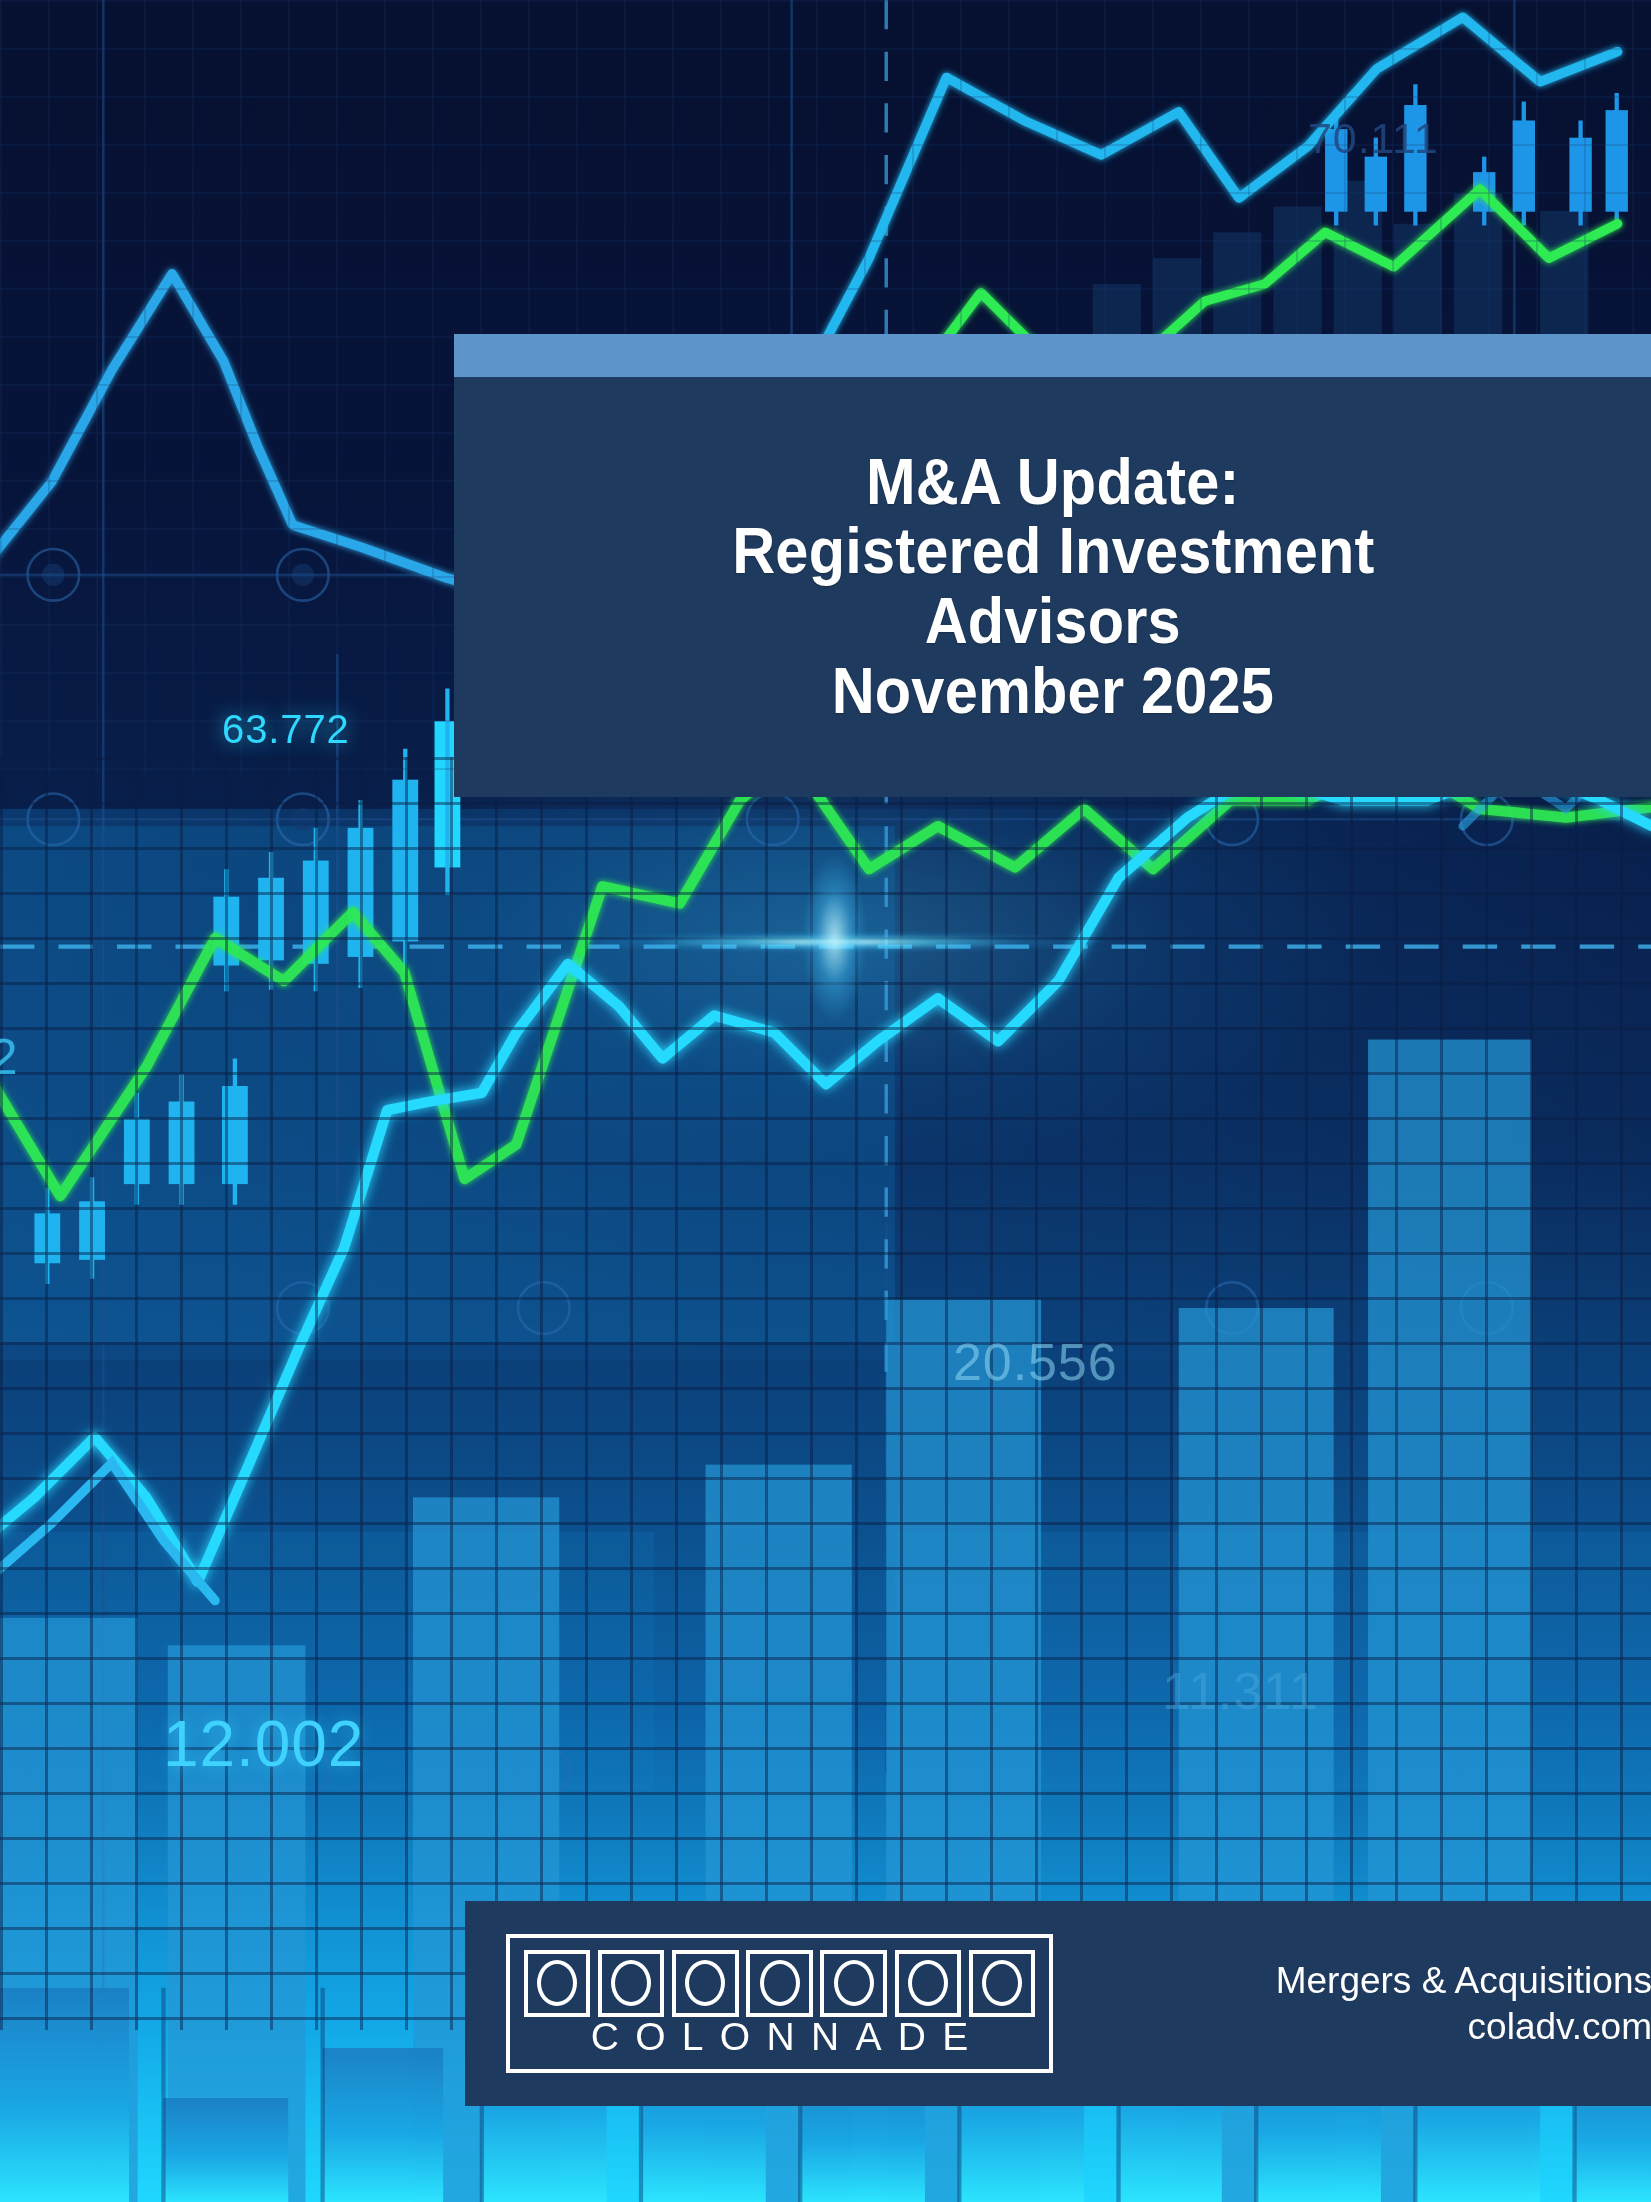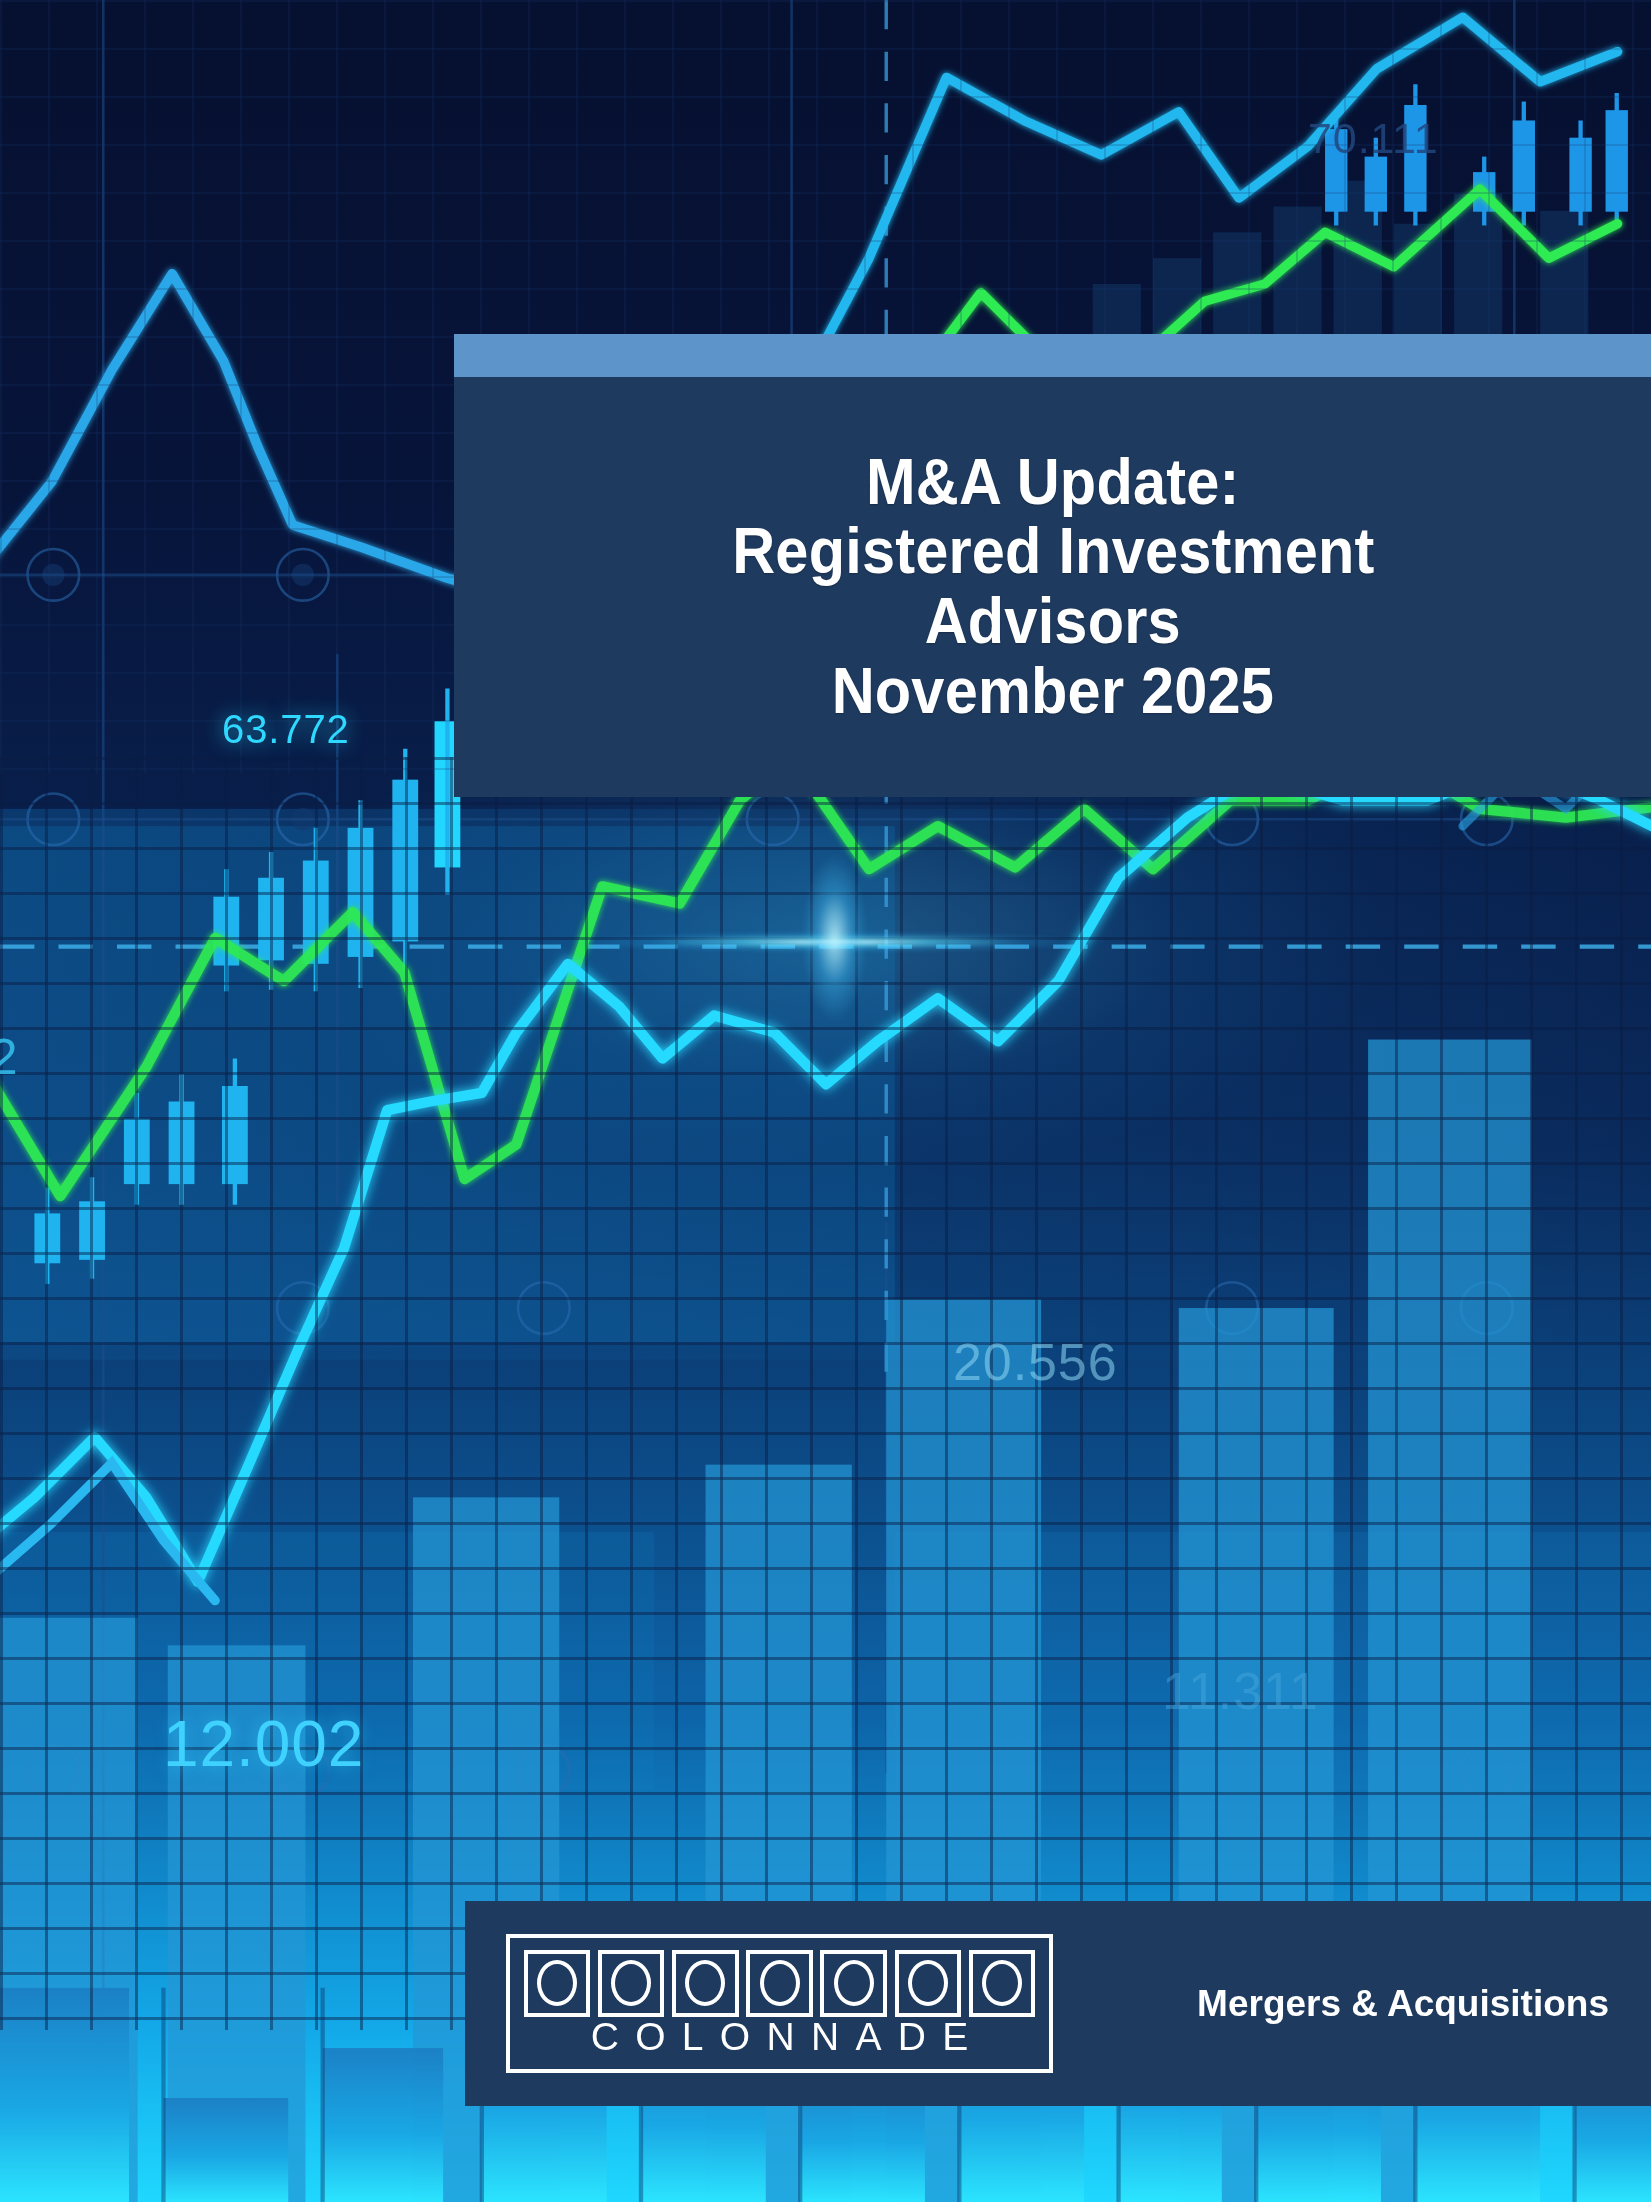--- a/index.html
+++ b/index.html
@@ -70,22 +70,22 @@
   
   .footer-card{position:absolute;left:465px;top:1901px;width:1187px;height:205px;
     background:#1e3a5e;display:flex;align-items:center;}
   .logo-wrap{margin-left:41px;width:547px;}
   .logo-frame{border:4.3px solid #ffffff;padding:12px 13.8px 13.8px 13.8px;}
   .logo-row{display:flex;gap:7.7px;justify-content:center;}
   .logo-cell{width:69px;height:67px;border:4.3px solid #ffffff;display:flex;align-items:center;justify-content:center;}
   .logo-o{width:40px;height:46px;border:4.3px solid #ffffff;border-radius:50%;}
   .logo-word{text-align:center;color:#ffffff;font-size:39px;
              letter-spacing:16.3px;font-weight:400;text-indent:16.3px;line-height:1;}
-  .footer-text{flex:1;text-align:right;padding-right:43px;color:#ffffff;
-               font-size:37px;line-height:1.23;font-weight:700;}
+  .footer-text{flex:1;text-align:right;color:#ffffff;
+               font-size:37px;line-height:1.23;font-weight:400;}
   .footer-text div{white-space:nowrap;}
 </style>
 </head>
 <body>
 
 <div class="page">
 
   <svg class="bg-svg" viewBox="0 0 1920 2560" preserveAspectRatio="none">
     <defs>
       <linearGradient id="barGradBottom" x1="0" y1="0" x2="0" y2="1">
@@ -322,18 +322,19 @@
           <div class="logo-cell">
               <div class="logo-o"></div>
             </div>
         </div>
         <div class="logo-word">COLONNADE</div>
       </div>
     </div>
 
     <div class="footer-text">
       <div>Mergers &amp; Acquisitions</div>
+      <div>coladv.com</div>
     </div>
 
   </div>
 
 </div>
 
 
 </body></html>

